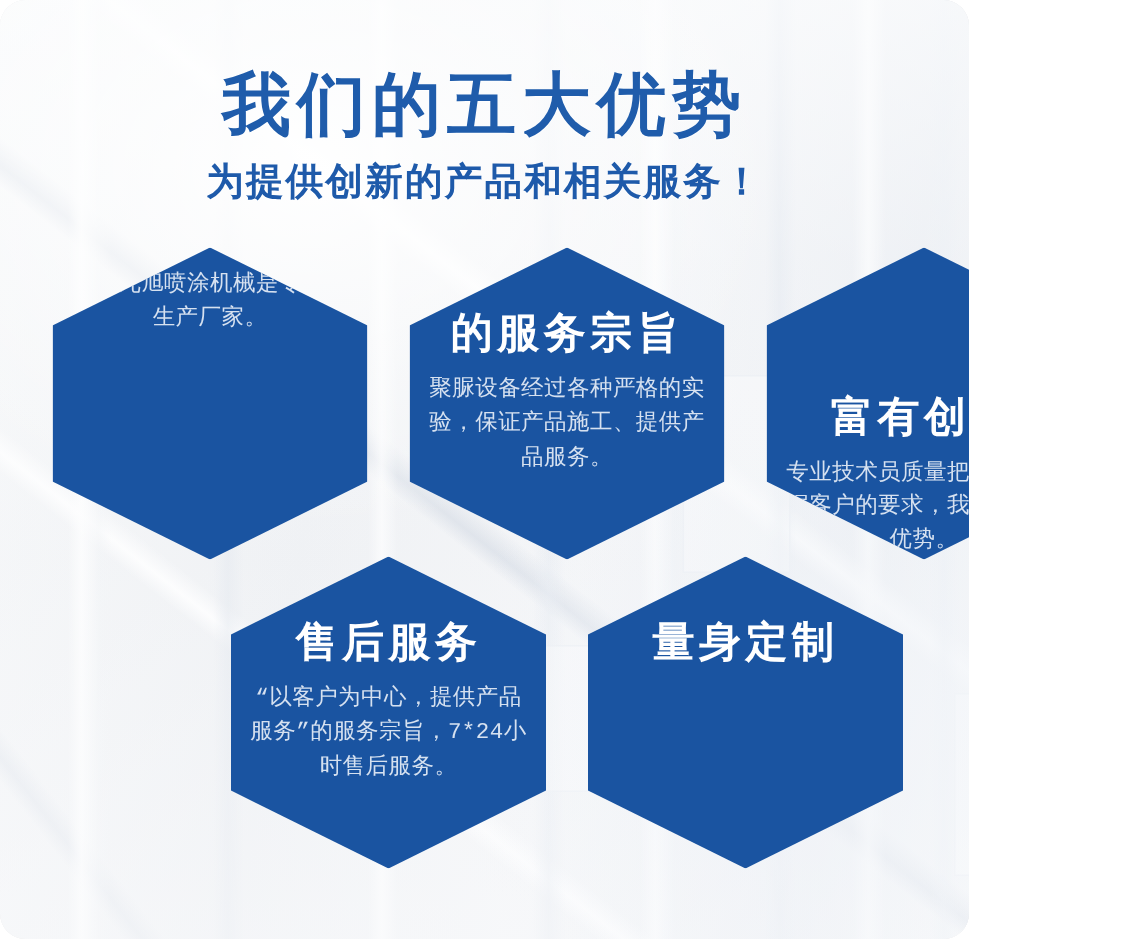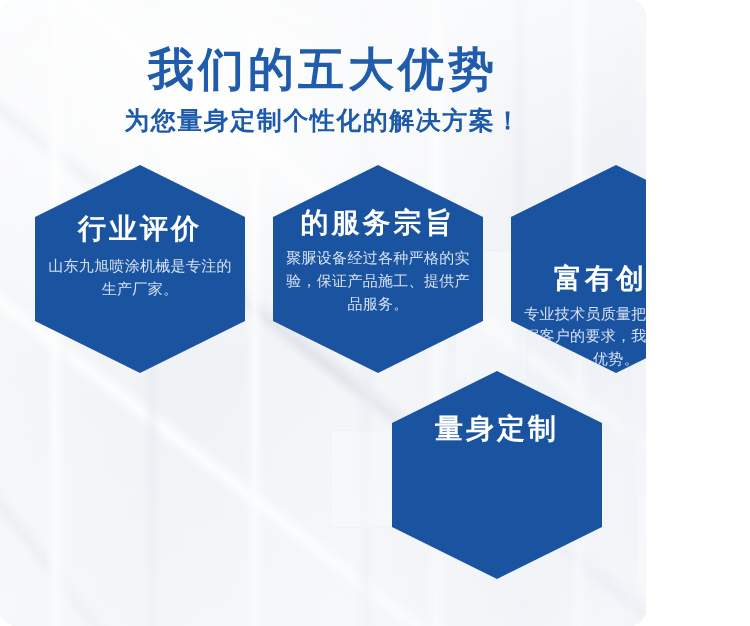--- a/index.html
+++ b/index.html
@@ -179,36 +179,39 @@
     <i style="left:636px; top:462px; width:96px;  height:120px;"></i>
     <i style="left:648px; top:352px; width:22px;  height:78px;  background:rgba(255,253,244,.7);"></i>
     <i style="left:712px; top:366px; width:16px;  height:62px;  background:rgba(255,252,240,.6);"></i>
     <i style="left:330px; top:430px; width:150px; height:96px;  background:rgba(255,255,255,.35);"></i>
     <i style="left:455px; top:250px; width:70px;  height:130px; background:rgba(255,255,255,.4);"></i>
   </div>
   <div class="bg-haze"></div>
 
   <div class="heading-wrap">
     <h1 class="title">我们的五大优势</h1>
-    <p class="subtitle">为您量身定制个性化的解决方案！</p>
+    <p class="subtitle">为提供创新的产品和相关服务！</p>
   </div>
 
   <div class="hex" id="hex-1">
-    <h2 class="hex-title">行业评价</h2>
     <p class="hex-body">山东九旭喷涂机械是专注的生产厂家。</p>
   </div>
 
   <div class="hex" id="hex-2">
     <h2 class="hex-title">的服务宗旨</h2>
     <p class="hex-body">聚脲设备经过各种严格的实验，保证产品施工、提供产品服务。</p>
   </div>
 
   <div class="hex" id="hex-3">
     <h2 class="hex-title">富有创意</h2>
     <p class="hex-body">专业技术员质量把关，可根据客户的要求，我们的五大优势。</p>
   </div>
 
+  <div class="hex" id="hex-4">
+    <h2 class="hex-title">售后服务</h2>
+    <p class="hex-body">“以客户为中心，提供产品服务”的服务宗旨，7*24小时售后服务。</p>
+  </div>
 
   <div class="hex" id="hex-5">
     <h2 class="hex-title">量身定制</h2>
   </div>
 
 </div>
 
 </body></html>

